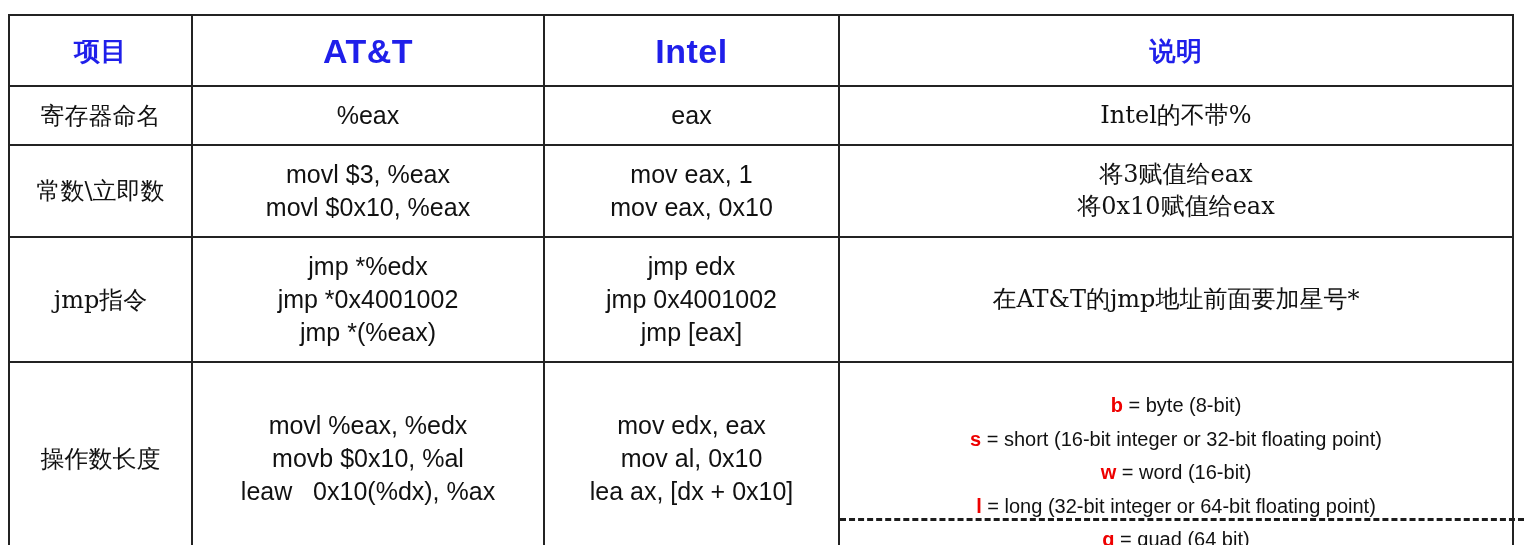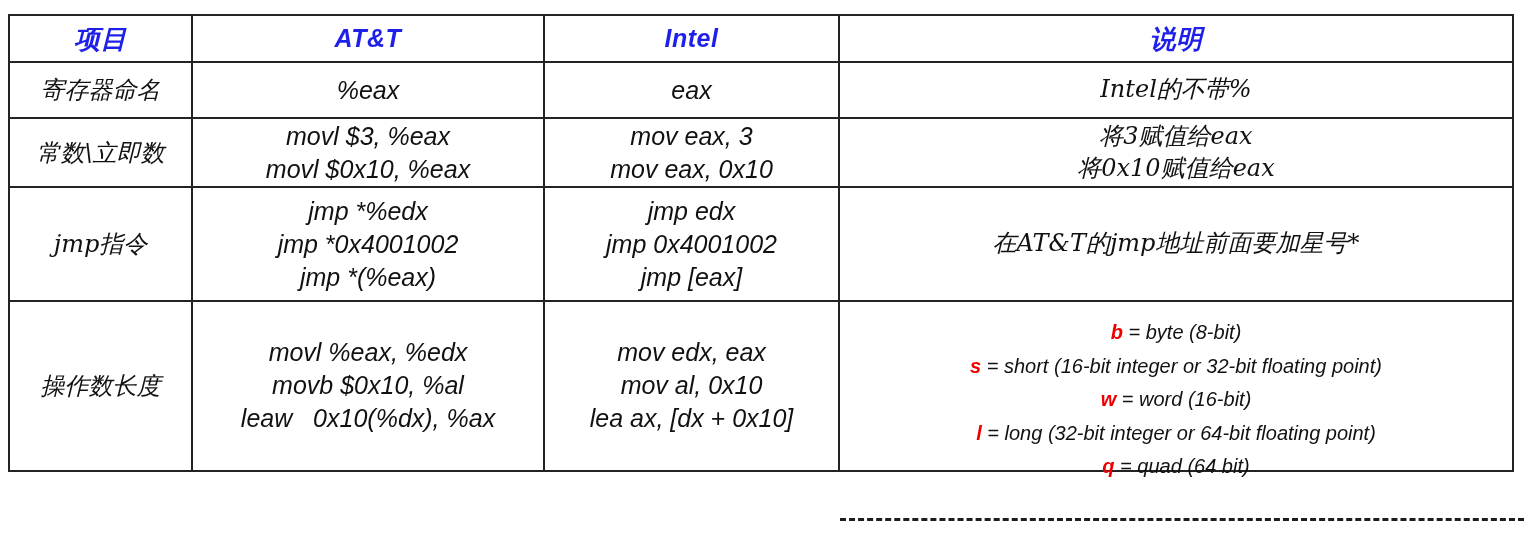--- a/index.html
+++ b/index.html
@@ -33,35 +33,34 @@
     table-layout: fixed;
     background: #ffffff;
   }
   #cmp-table col.c-item { width: 183px; }
   #cmp-table col.c-att  { width: 352px; }
   #cmp-table col.c-intel{ width: 295px; }
   #cmp-table col.c-desc { width: 674px; }
 
   #cmp-table td, #cmp-table th {
     border: 2px solid #232323;
-    padding: 0;
+    padding: 12px;
     text-align: center;
     vertical-align: middle;
     color: #111111;
     background: #ffffff;
-    font-style: italic;
   }
 
   
   .hdr-cell {
     height: 45px;
   }
   .hdr-text {
     display: block;
-    font-size: 25px;
+    font-size: 34px;
     font-weight: bold;
     color: #1f1fea;
     letter-spacing: 0.5px;
     line-height: 1;
   }
   .hdr-text.cjk {
     font-family: "DejaVu Serif", "Liberation Serif", serif;
     font-weight: bold;
     font-size: 26px;
   }
@@ -200,21 +199,21 @@
 
       <tr class="r-imm">
         <td class="cell-item">
           <span class="line">常数\立即数</span>
         </td>
         <td class="cell-code">
           <span class="line">movl $3, %eax</span>
           <span class="line">movl $0x10, %eax</span>
         </td>
         <td class="cell-code">
-          <span class="line">mov eax, 3</span>
+          <span class="line">mov eax, 1</span>
           <span class="line">mov eax, 0x10</span>
         </td>
         <td class="cell-desc">
           <span class="line">将3赋值给eax</span>
           <span class="line">将0x10赋值给eax</span>
         </td>
       </tr>
 
       <tr class="r-jmp">
         <td class="cell-item">

